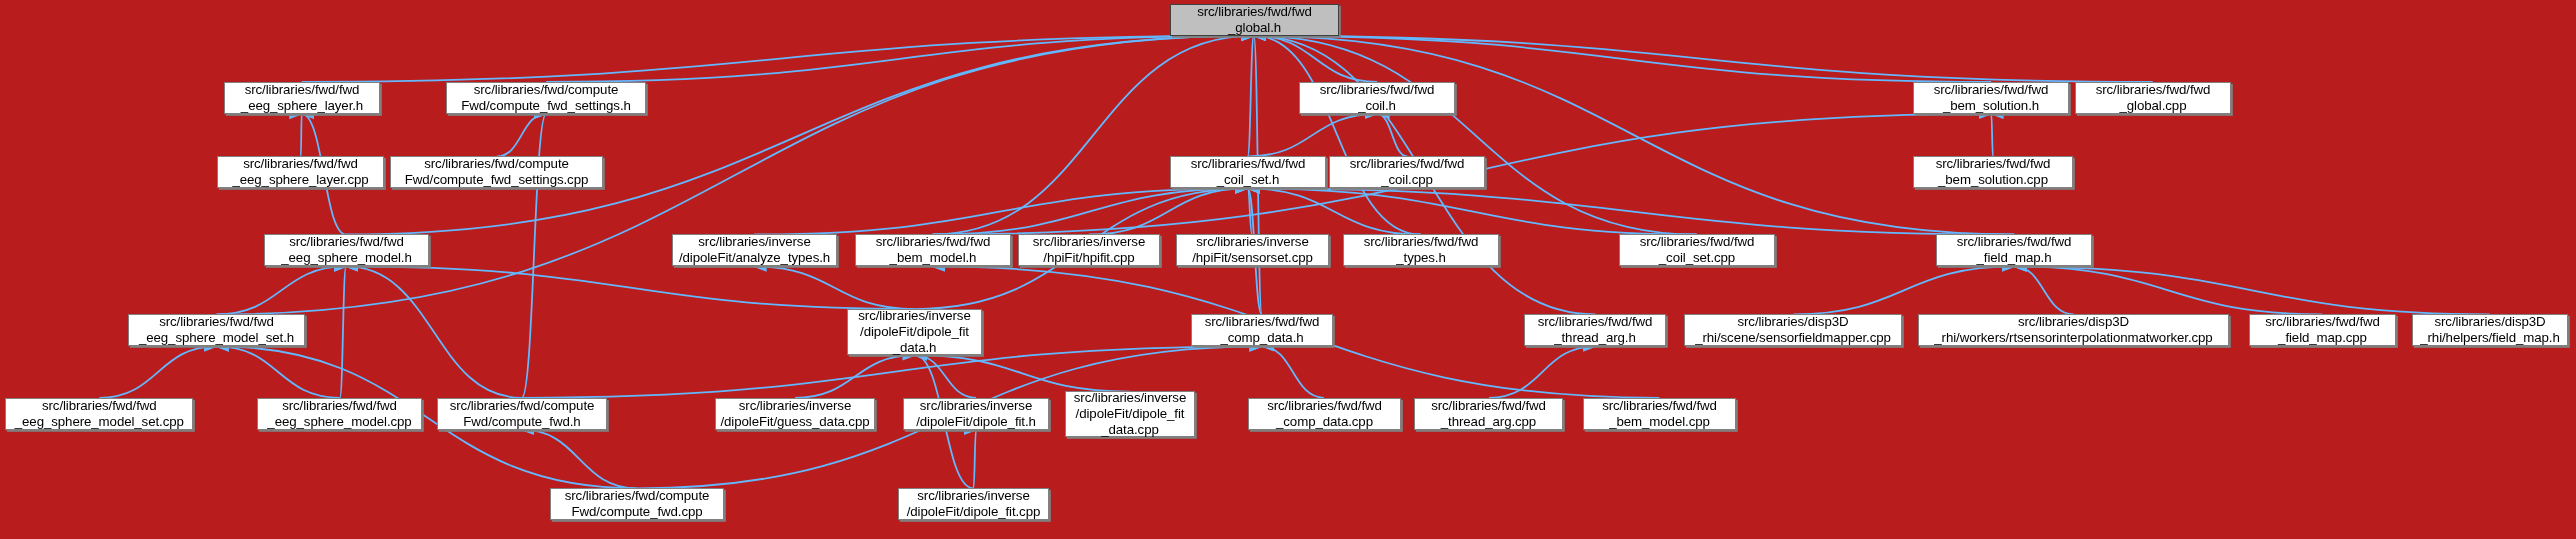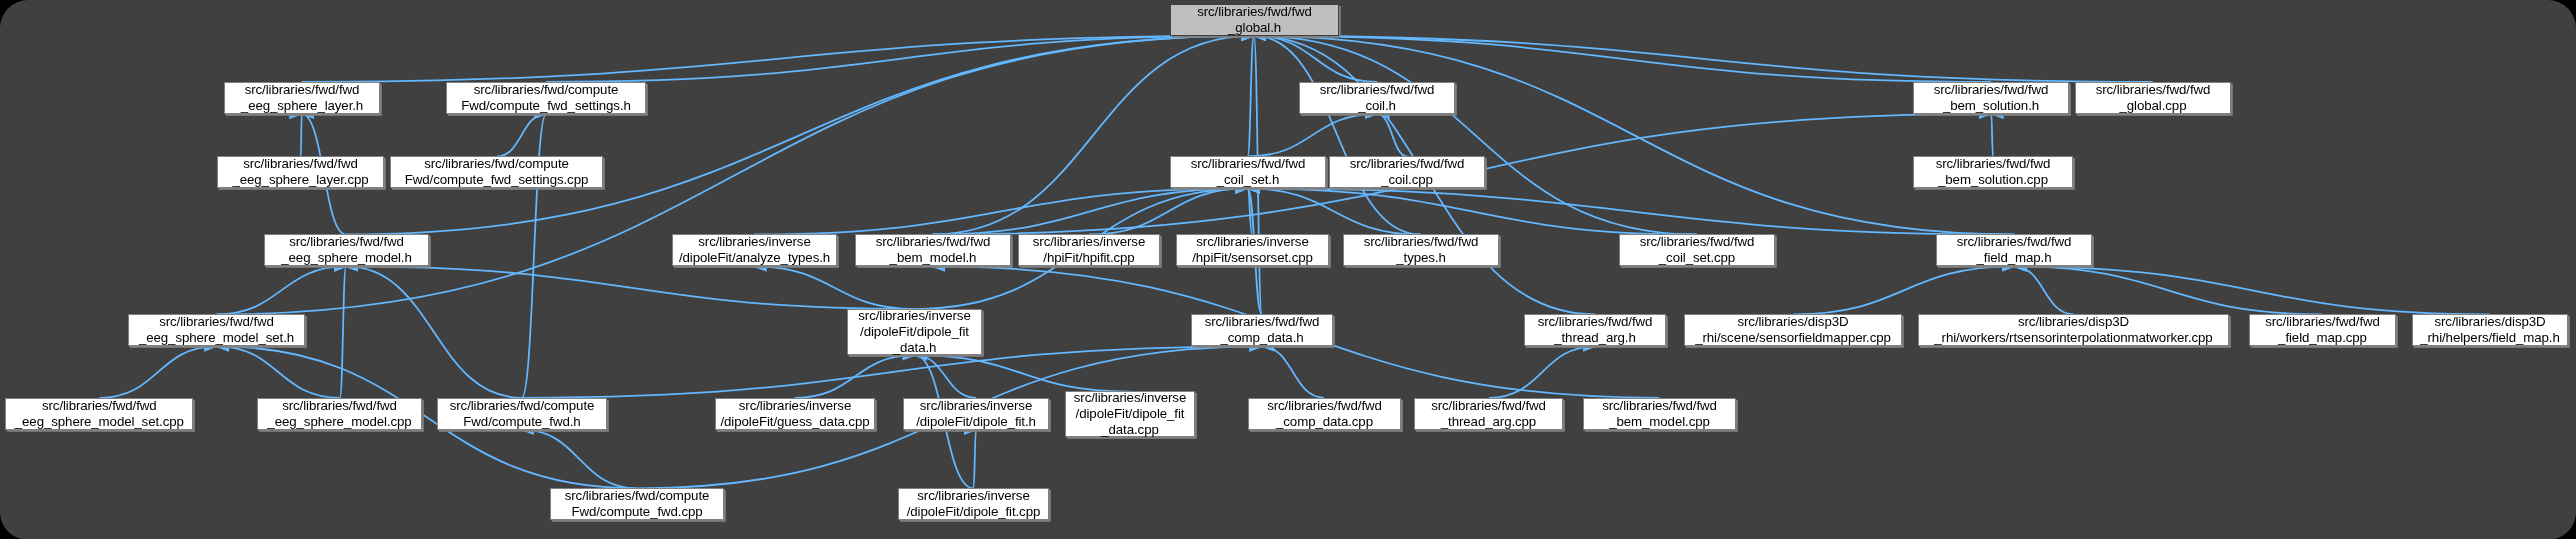--- a/index.html
+++ b/index.html
@@ -4,24 +4,23 @@
 <style>
   html, body {
     margin: 0;
     padding: 0;
     background: #000000;
   }
   #graph {
     position: relative;
     width: 2576px;
     height: 540px;
-    background: #404040;
+    background: #b91c1c;
     overflow: hidden;
     font-family: "Liberation Sans", sans-serif;
-    border-radius: 28px;
   }
   #edges {
     position: absolute;
     left: 0;
     top: 0;
     width: 2576px;
     height: 540px;
     pointer-events: none;
   }
   .node {

